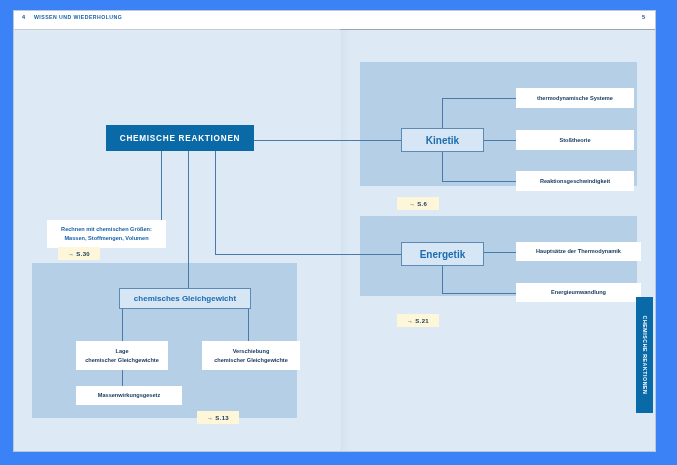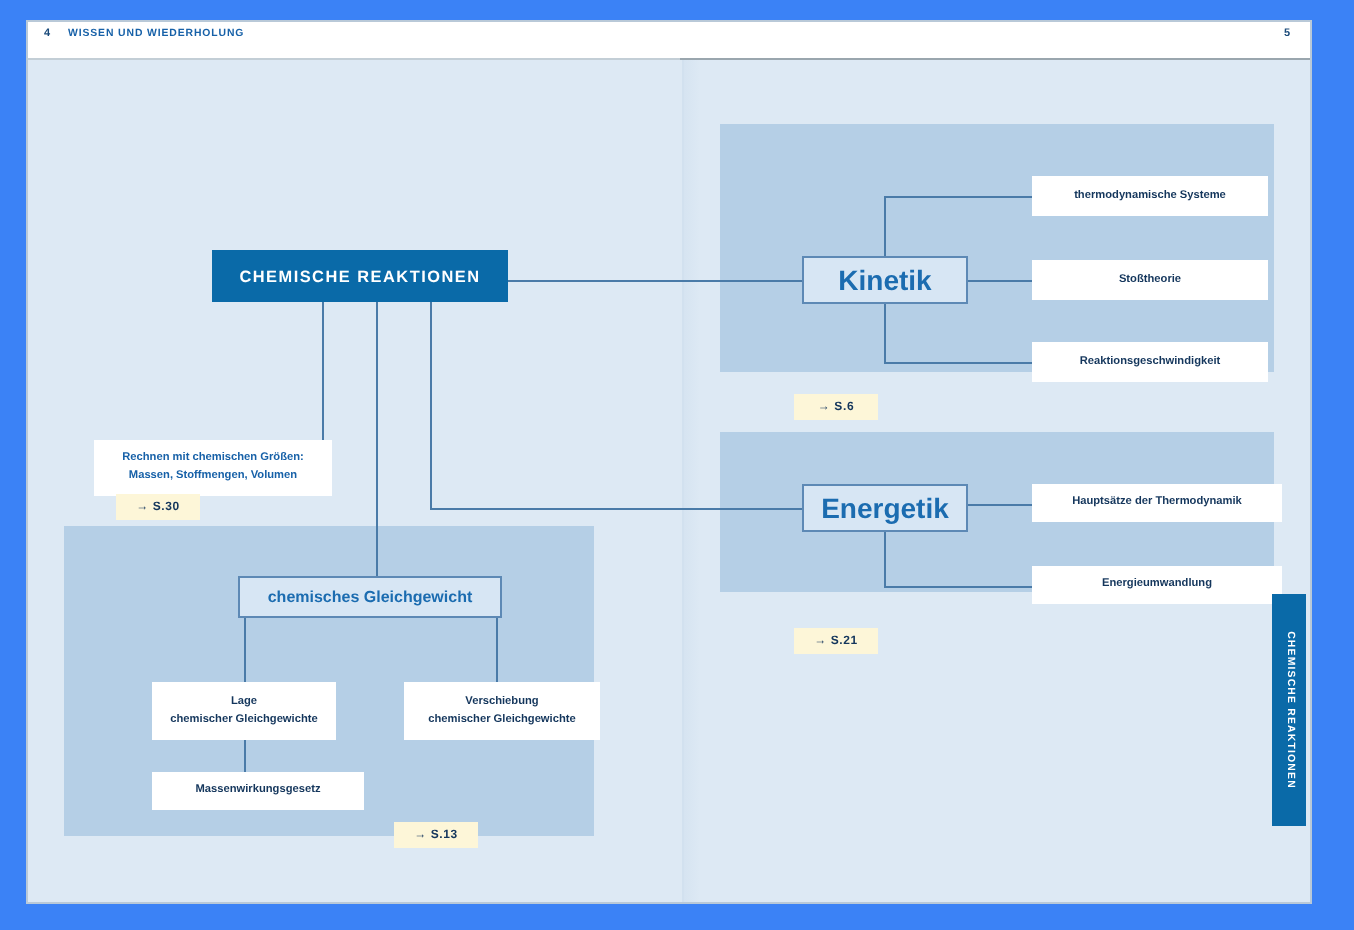--- a/index.html
+++ b/index.html
@@ -33,21 +33,21 @@
   #panel-energetik{left:346px;top:205px;width:277px;height:80px;}
 
   
   .node{position:absolute;box-sizing:border-box;display:flex;align-items:center;
         justify-content:center;text-align:center;}
 
   #title-node{left:92px;top:114px;width:148px;height:26px;background:#0a6aa8;
               color:#ffffff;font-size:8.2px;font-weight:bold;letter-spacing:.75px;}
 
   .subnode{background:#d7e6f4;border:1px solid #5d89b5;color:#1b6cb0;
-           font-size:14px;font-weight:bold;}
+           font-size:10px;font-weight:bold;}
   #node-kinetik{left:387px;top:117px;width:83px;height:24px;}
   #node-energetik{left:387px;top:231px;width:83px;height:24px;}
   #node-gleich{left:105px;top:277px;width:132px;height:21px;font-size:8px;}
 
   .leaf{background:#ffffff;color:#14365c;font-size:5.6px;font-weight:bold;
         line-height:1.55;}
   #leaf-thermo{left:502px;top:77px;width:118px;height:20px;}
   #leaf-stoss{left:502px;top:119px;width:118px;height:20px;}
   #leaf-rgeschw{left:502px;top:160px;width:118px;height:20px;}
   #leaf-haupt{left:502px;top:231px;width:125px;height:19px;}

